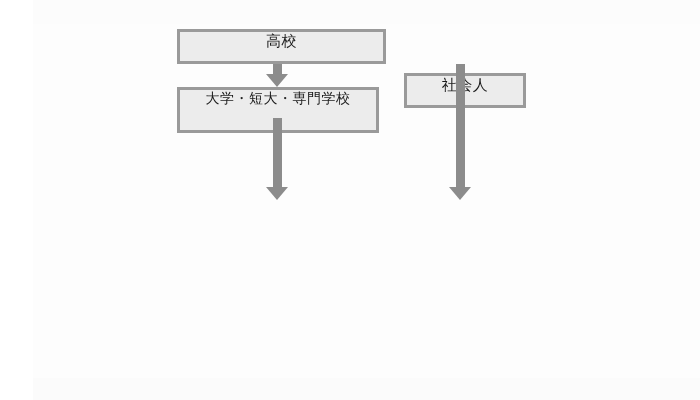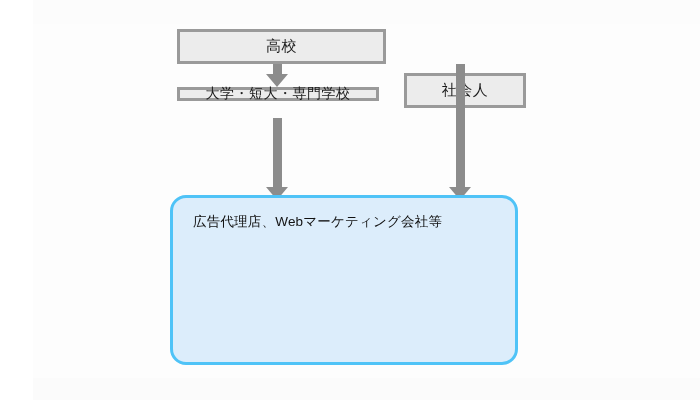--- a/index.html
+++ b/index.html
@@ -45,37 +45,37 @@
     background: #fbfbfb;
   }
 
   
   .gbox {
     position: absolute;
     box-sizing: border-box;
     background: #ececec;
     border: 3px solid #9a9a9a;
     display: flex;
-    align-items: center;
+    align-items: flex-start;
     justify-content: center;
     color: #1a1a1a;
     letter-spacing: 0.5px;
     white-space: nowrap;
   }
   #box-koukou {
     left: 177px;  top: 29px;  width: 209px; height: 35px;
     font-size: 15px;
   }
   #box-shakaijin {
     left: 404px;  top: 29px;  width: 122px; height: 35px;
     font-size: 15px;
     margin-top: 44px;
   }
   #box-daigaku {
-    left: 177px;  top: 87px;  width: 202px; height: 14px;
+    left: 177px;  top: 87px;  width: 202px; height: 46px;
     font-size: 14px;
   }
 
   
   .arrow-shaft {
     position: absolute;
     background: #8c8c8c;
   }
   .arrow-head {
     position: absolute;
@@ -143,18 +143,14 @@
   <div class="gbox" id="box-daigaku">
     <span>大学・短大・専門学校</span>
   </div>
 
   <div class="arrow-shaft" id="arrow2-shaft"></div>
   <div class="arrow-head" id="arrow2-head"></div>
 
   <div class="arrow-shaft" id="arrow3-shaft"></div>
   <div class="arrow-head" id="arrow3-head"></div>
 
-  <div id="blue-box">
-    <div id="blue-box-label">広告代理店、Webマーケティング会社等</div>
-
-  </div>
 
 </div>
 
 </body></html>

